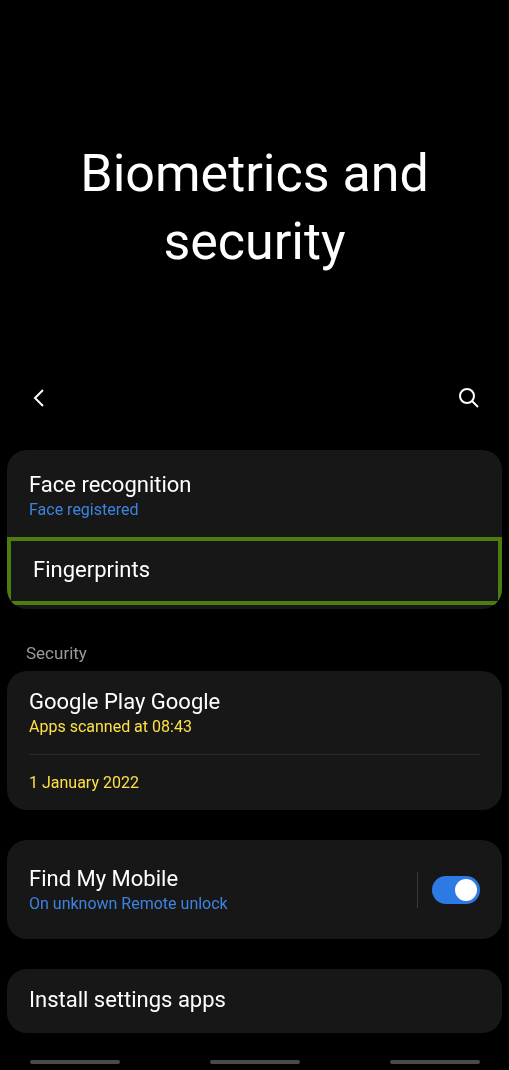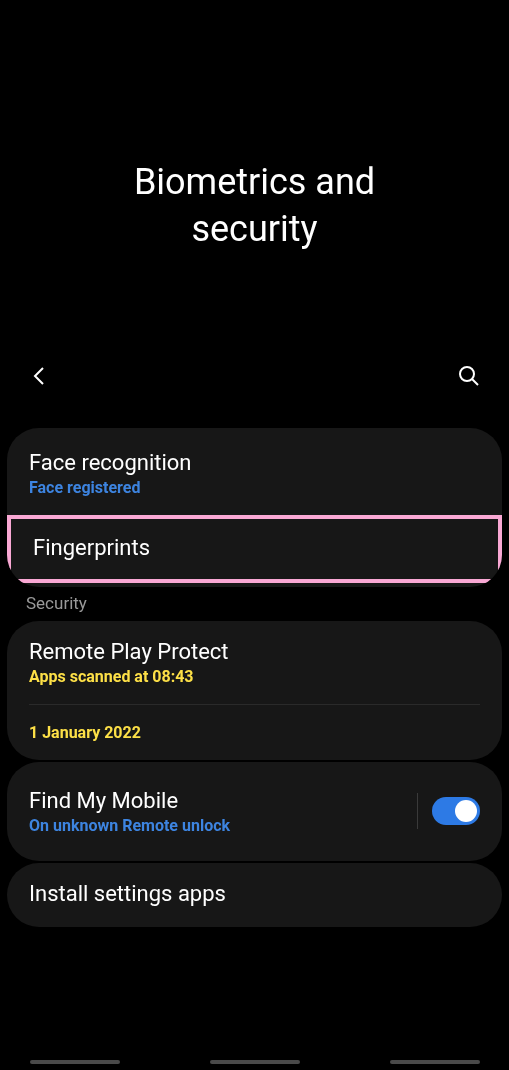--- a/index.html
+++ b/index.html
@@ -15,24 +15,23 @@
       color: #ffffff;
       overflow: hidden;
       position: relative;
     }
     .header-title {
       text-align: center;
       padding-top: 140px;
       padding-bottom: 100px;
     }
     .header-title h1 {
-      font-size: 36px;
+      font-size: 52px;
       font-weight: 400;
       line-height: 1.3;
-      margin-top: 19px;
     }
     .nav-bar {
       display: flex;
       justify-content: space-between;
       align-items: center;
       padding: 0 28px;
       height: 50px;
       margin-bottom: 25px;
     }
     .back-icon svg, .search-icon svg {
@@ -40,45 +39,45 @@
       height: 24px;
       stroke: #ffffff;
       fill: none;
       stroke-width: 2;
     }
     .search-icon svg {
       stroke-width: 2;
     }
     .settings-group {
       background: #171717;
-      border-radius: 32px;
-      margin: 0 7px 2px 7px;
+      border-radius: 20px;
+      margin: 0 7px 30px 7px;
       overflow: hidden;
     }
     .settings-item {
       padding: 18px 22px;
     }
     .settings-item-title {
       font-size: 22px;
       font-weight: 400;
       color: #ffffff;
       margin-bottom: 3px;
     }
     .settings-item-subtitle {
       font-size: 16px;
-      font-weight: 700;
+      font-weight: 400;
     }
     .subtitle-blue {
       color: #3d84e0;
     }
     .subtitle-gray {
       color: #fde047;
     }
     .highlighted {
-      border: 4px solid #f9a8d4;
+      border: 4px solid #4d7c0f;
       margin-left: 0px;
       margin-right: 0px;
       padding: 16px 22px;
     }
     .section-header {
       font-size: 17px;
       color: #999999;
       padding: 4px 26px 8px 26px;
     }
     .divider {
@@ -172,21 +171,21 @@
   </div>
   <div class="settings-item highlighted">
     <div class="settings-item-title">Fingerprints</div>
   </div>
 </div>
 
 <div class="section-header">Security</div>
 
 <div class="settings-group">
   <div class="settings-item">
-    <div class="settings-item-title">Remote Play Protect</div>
+    <div class="settings-item-title">Google Play Google</div>
     <div class="settings-item-subtitle subtitle-gray">Apps scanned at 08:43</div>
   </div>
   <div class="divider"></div>
   <div class="settings-item">
     <div class="settings-item-subtitle subtitle-gray">1 January 2022</div>
   </div>
 </div>
 
 <div class="settings-group">
   <div class="toggle-item">

